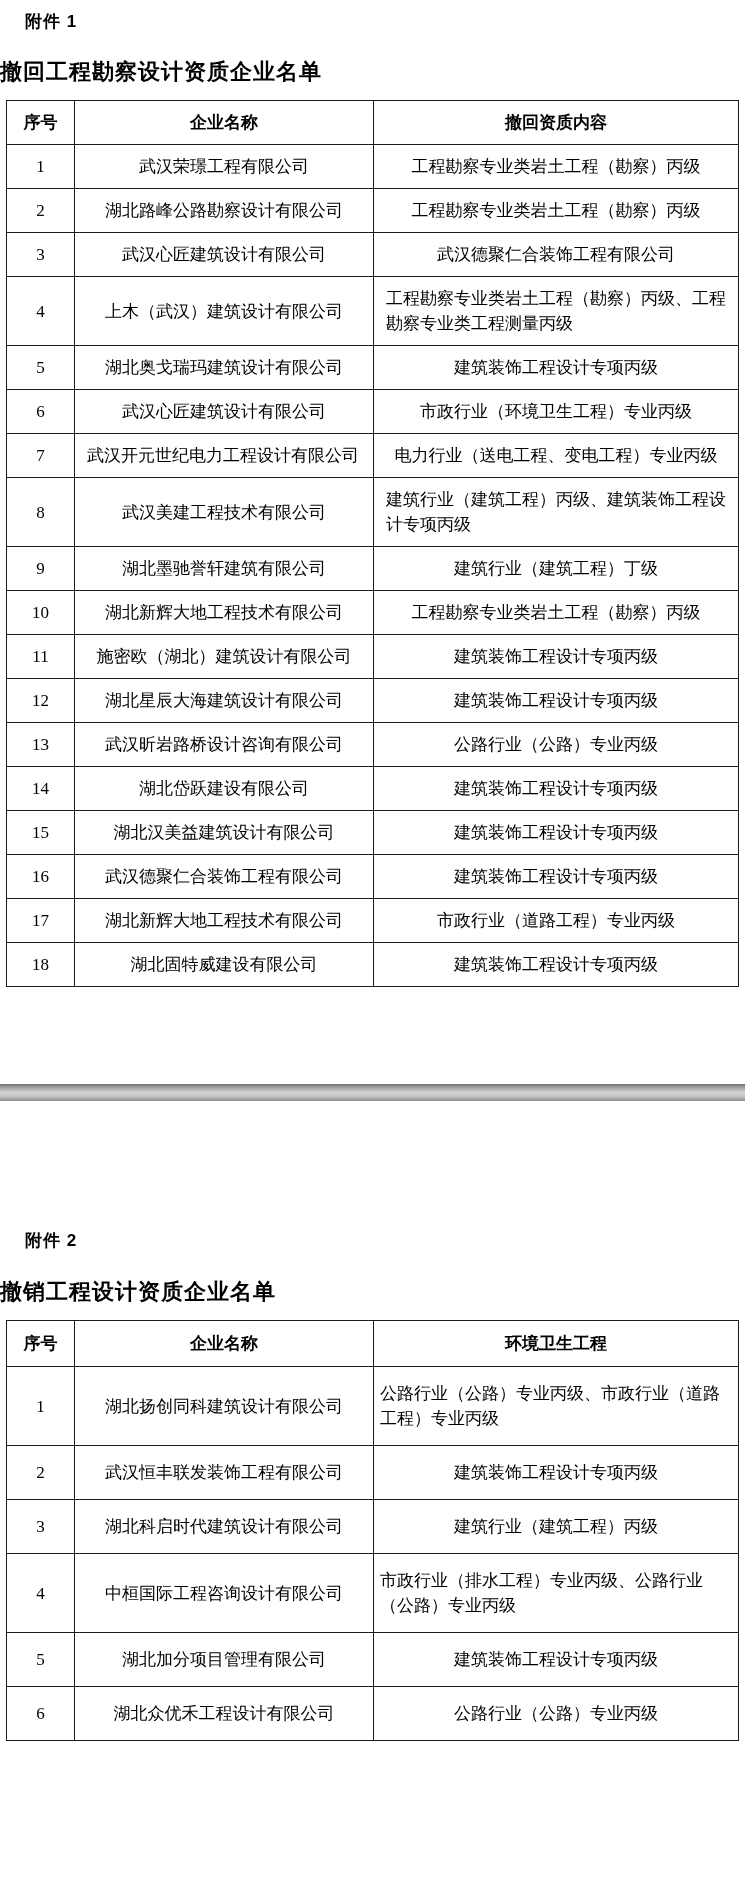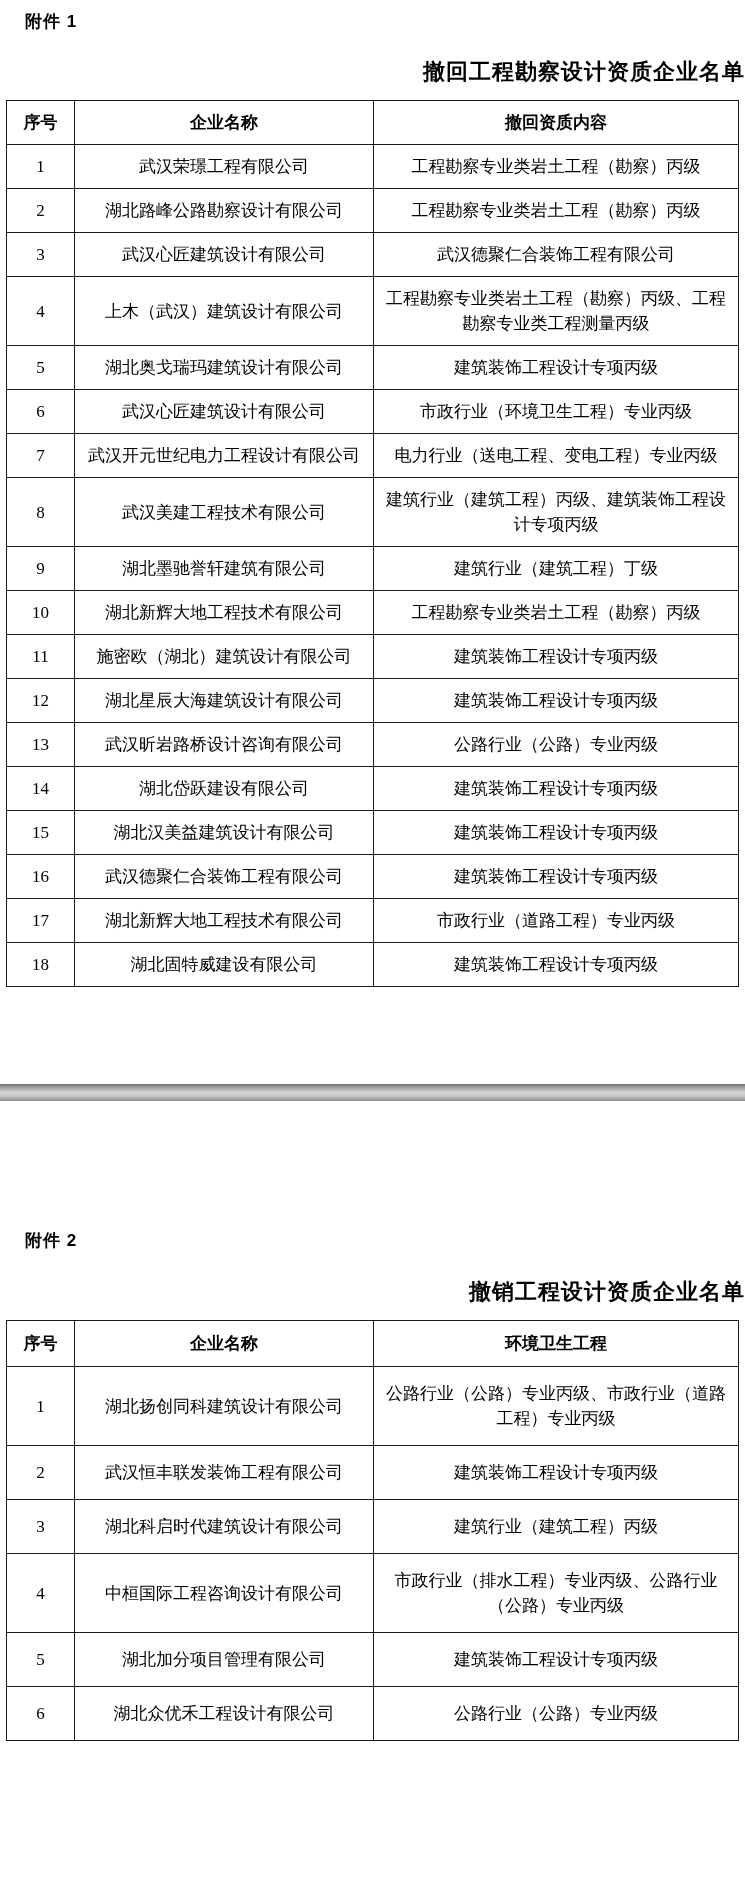--- a/index.html
+++ b/index.html
@@ -17,21 +17,21 @@
     margin: 10px 0 0 25px;
     font-family: "Liberation Sans", "DejaVu Sans", sans-serif;
     font-size: 17px;
     font-weight: 600;
     letter-spacing: 1px;
   }
   .page-2 .attachment-label { margin-top: 128px; }
 
   .table-title {
     margin-top: 24px;
-    text-align: right;
+    text-align: left;
     font-family: "Liberation Sans", "DejaVu Sans", sans-serif;
     font-size: 22px;
     font-weight: bold;
     letter-spacing: 1px;
   }
   .page-2 .table-title { margin-top: 25px; }
 
   table.qual-table {
     border-collapse: collapse;
     table-layout: fixed;
@@ -49,21 +49,21 @@
     font-size: 17px;
     line-height: 25px;
     padding: 9px 6px;
     word-break: break-all;
   }
   .qual-table th {
     font-family: "Liberation Sans", "DejaVu Sans", sans-serif;
     font-weight: bold;
     padding: 9px 4px;
   }
-  .qual-table td.wrap-left { text-align: center; padding-left: 12px; padding-right: 12px; }
+  .qual-table td.wrap-left { text-align: left; padding-left: 12px; padding-right: 12px; }
 
   
   .page-2 .qual-table th { padding: 10px 4px; }
   .page-2 .qual-table td { padding: 14px 6px; }
 
   .page-number {
     margin-top: 96px;
     padding-right: 88px;
     text-align: right;
     font-size: 16px;

